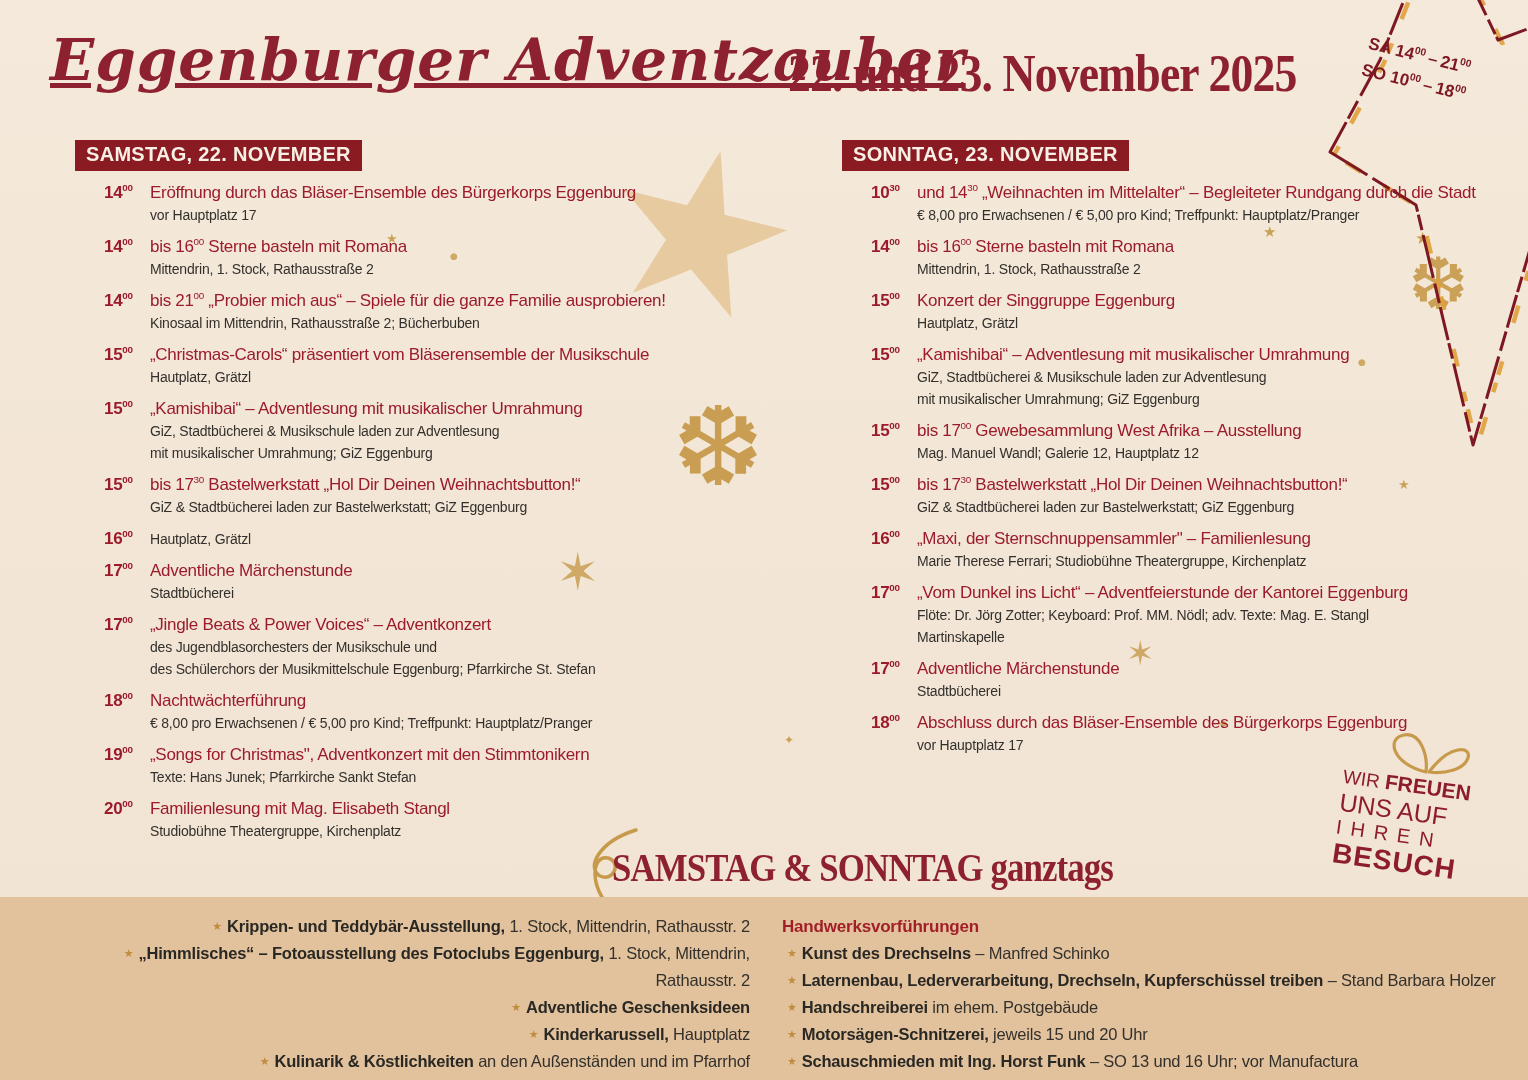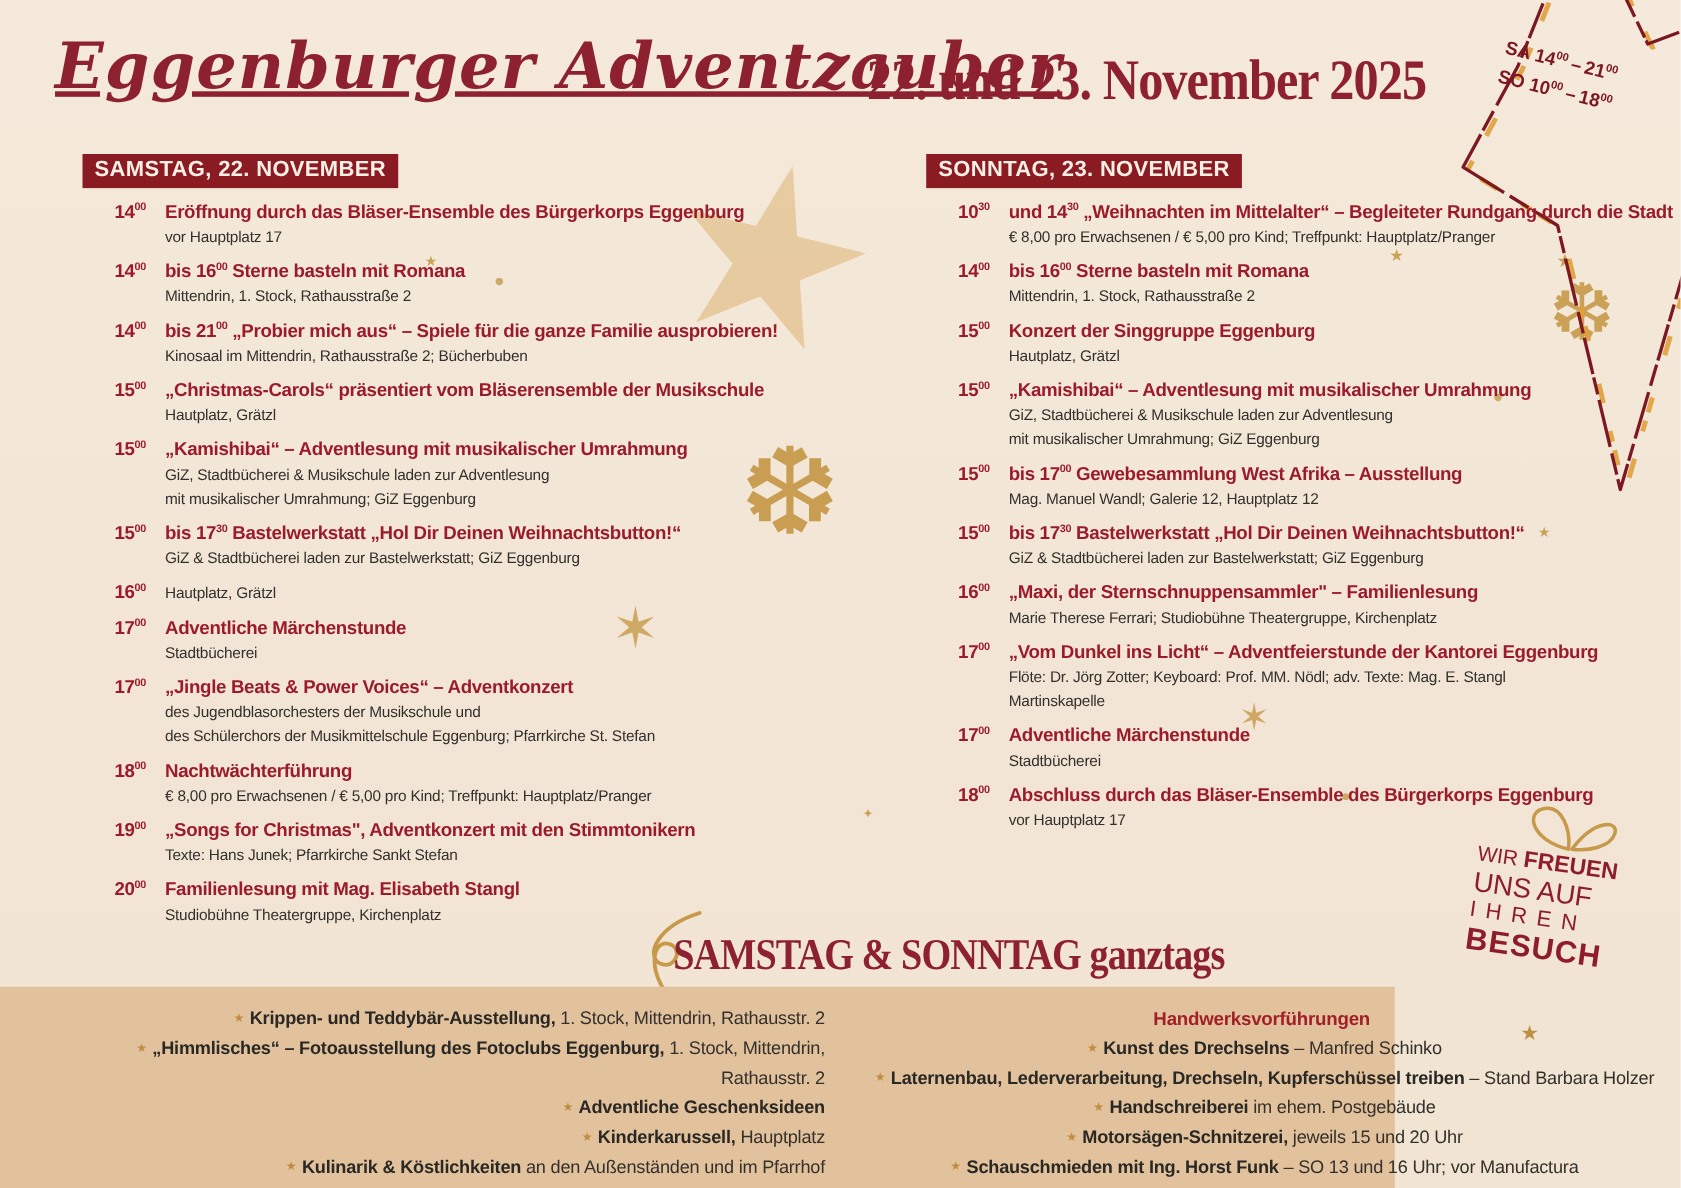--- a/index.html
+++ b/index.html
@@ -27,34 +27,34 @@
   .day-col{position:absolute;top:140px;}
   .col-sat{left:75px;width:694px;}
   .col-sun{left:842px;width:690px;}
   .day-header{display:inline-block;background:#8a1b22;color:#f8f0e5;
     font-weight:700;font-size:20px;letter-spacing:.3px;padding:3px 11px 5px;
     margin-bottom:11px;white-space:nowrap;}
   .event{display:flex;margin-bottom:10px;margin-left:29px;}
   .ev-time{width:46px;flex-shrink:0;color:#9c1b2b;font-weight:700;
     font-size:17px;line-height:22px;letter-spacing:-.3px;}
   .ev-body{flex:1;}
-  .ev-title{color:#9c1b2b;font-weight:700;font-size:17px;line-height:22px;
+  .ev-title{color:#9c1b2b;font-weight:400;font-size:17px;line-height:22px;
     letter-spacing:-.3px;}
   .ev-detail{color:#33302c;font-size:14px;line-height:22px;letter-spacing:-.2px;}
   .ev-time sup,.ev-title sup{font-size:58%;line-height:0;}
 
   
   .ganztags-title{position:absolute;left:612px;top:844px;
     font-family:"Liberation Serif",serif;font-weight:700;font-size:40px;
     color:#8e2130;white-space:nowrap;transform:scaleX(.87);transform-origin:left top;
     letter-spacing:-1px;}
-  .band{position:absolute;left:0;top:897px;width:1268px;height:183px;
+  .band{position:absolute;left:0;top:897px;width:1528px;height:183px;
     background:#e2c29c;}
   .band-left{position:absolute;left:36px;top:16px;width:714px;text-align:right;}
-  .band-right{position:absolute;left:782px;top:16px;width:730px;text-align:center;}
+  .band-right{position:absolute;left:782px;top:16px;width:730px;text-align:left;}
   .band-item{font-size:16.5px;line-height:27px;color:#33302c;letter-spacing:-.2px;}
   .band-item b{color:#2a2824;}
   .band-header{font-size:17px;line-height:27px;font-weight:700;color:#a01f28;
     letter-spacing:-.2px;}
   .band-star{color:#c08d3e;font-size:11px;vertical-align:2px;padding:0 5px;}
 
   
   .closing{position:absolute;left:1345px;top:764px;transform:rotate(8deg);
     transform-origin:left top;color:#8e1d2c;line-height:1.12;white-space:nowrap;}
   .closing .l1{font-size:19px;}

